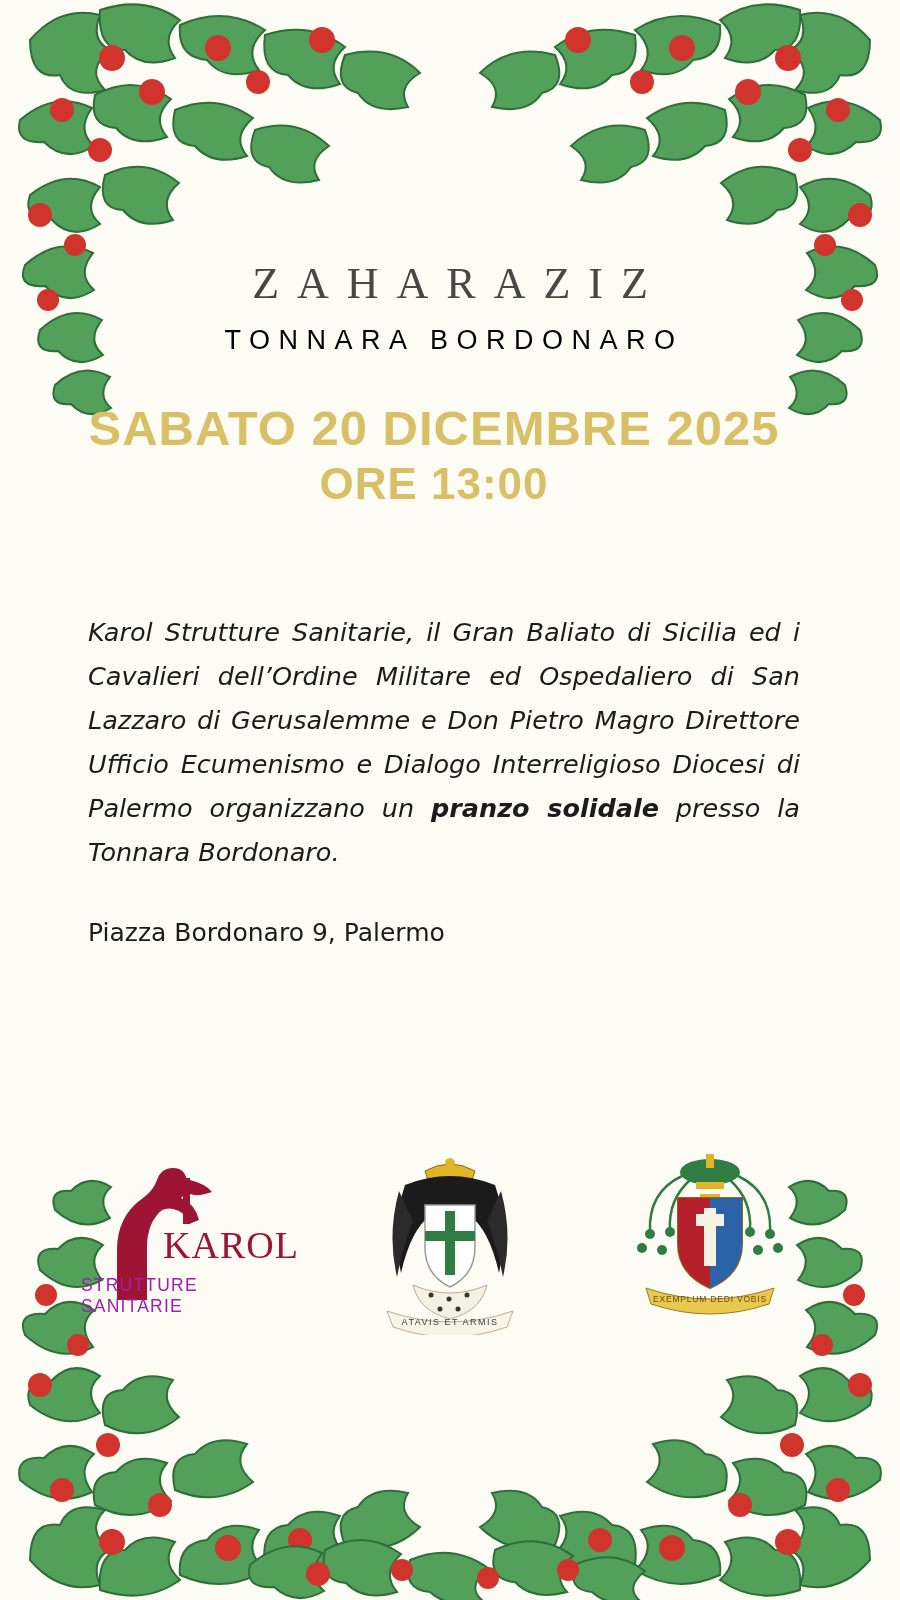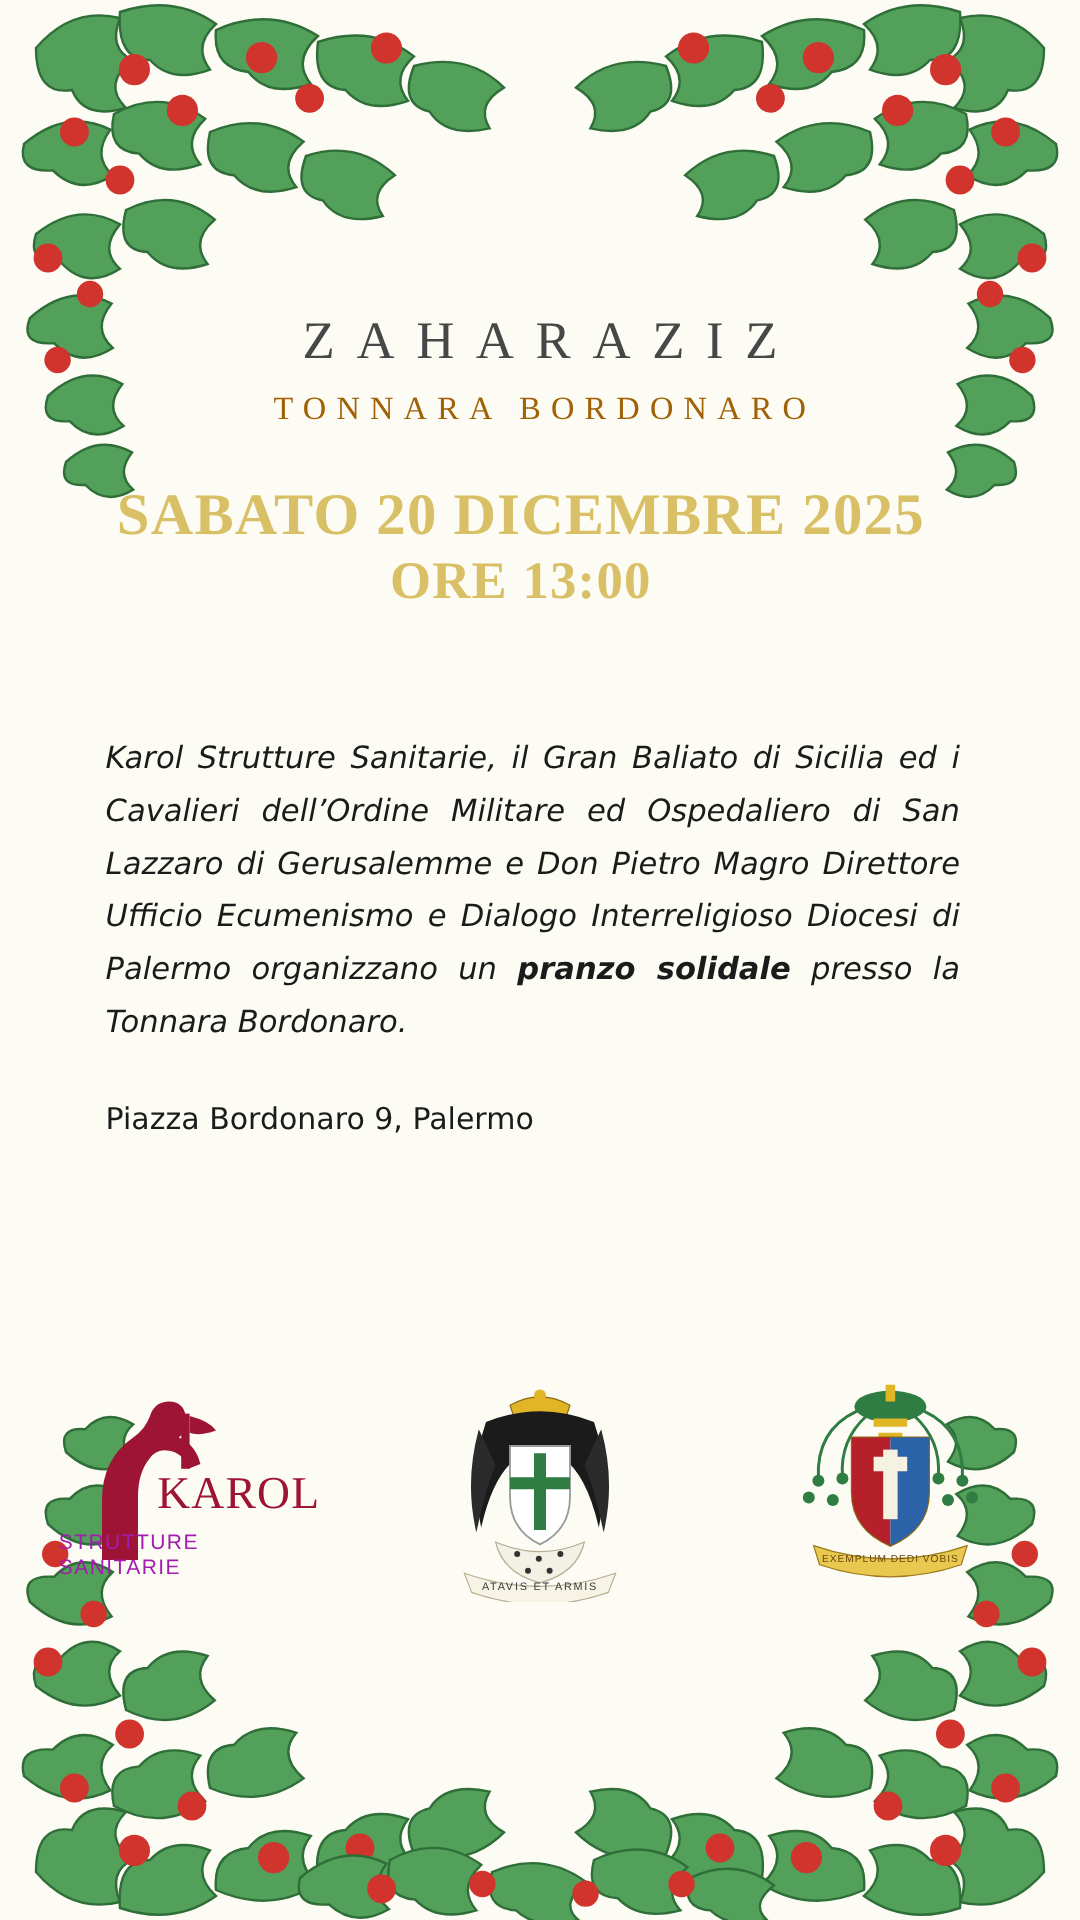--- a/index.html
+++ b/index.html
@@ -43,38 +43,38 @@
   .brand-title {
     font-family: "Liberation Serif", serif;
     font-size: 44px;
     letter-spacing: 18px;
     color: #474747;
     font-weight: 400;
     text-indent: 18px;
     line-height: 1.2;
   }
   .brand-sub {
-    font-family: Liberation Serif, serif;
+    font-family: Liberation Sans, sans-serif;
     font-size: 27px;
     letter-spacing: 8.5px;
-    color: #a16207;
+    color: #000000;
     font-weight: 400;
     text-indent: 8px;
     margin-top: 14px;
   }
 
   
   .date-block {
     position: absolute;
     top: 400px;
     left: 0;
     width: 868px;
     text-align: center;
     color: #d9c067;
-    font-family: Liberation Serif, serif;
+    font-family: Liberation Sans, sans-serif;
   }
   .date-line {
     font-size: 49px;
     font-weight: 700;
     letter-spacing: 1px;
     line-height: 1.18;
   }
   .time-line {
     font-size: 44px;
     font-weight: 700;
@@ -116,21 +116,21 @@
   
   .logos {
     position: absolute;
     top: 1140px;
     left: 0;
     width: 900px;
     height: 200px;
     display: flex;
     justify-content: center;
     align-items: center;
-    gap: 62px;
+    gap: 30px;
   }
   .logo-slot {
     position: relative;
     width: 230px;
     height: 190px;
     display: flex;
     align-items: center;
     justify-content: center;
   }
   .karol-text {

